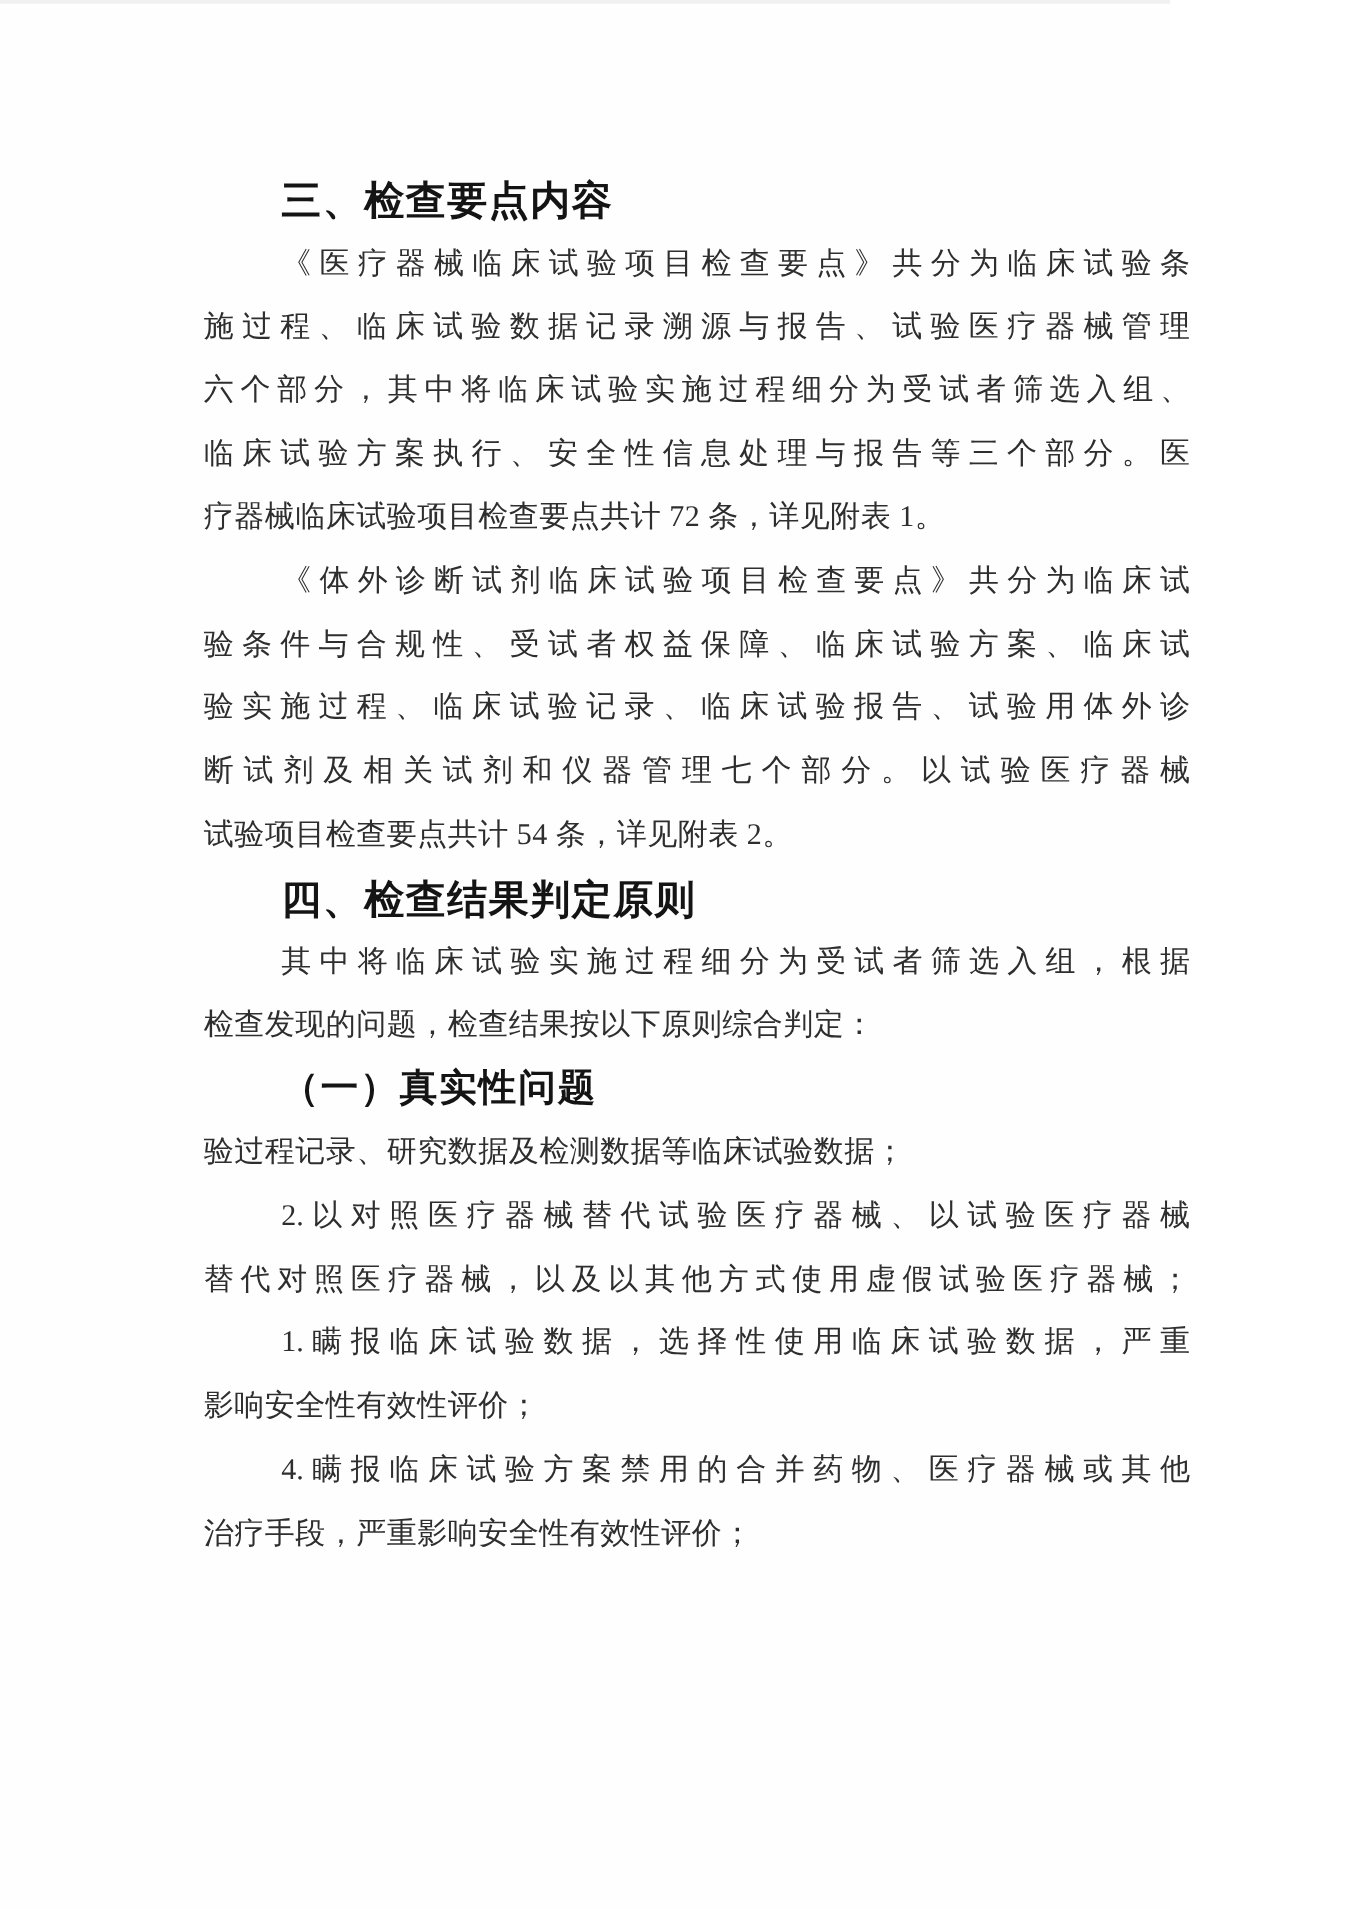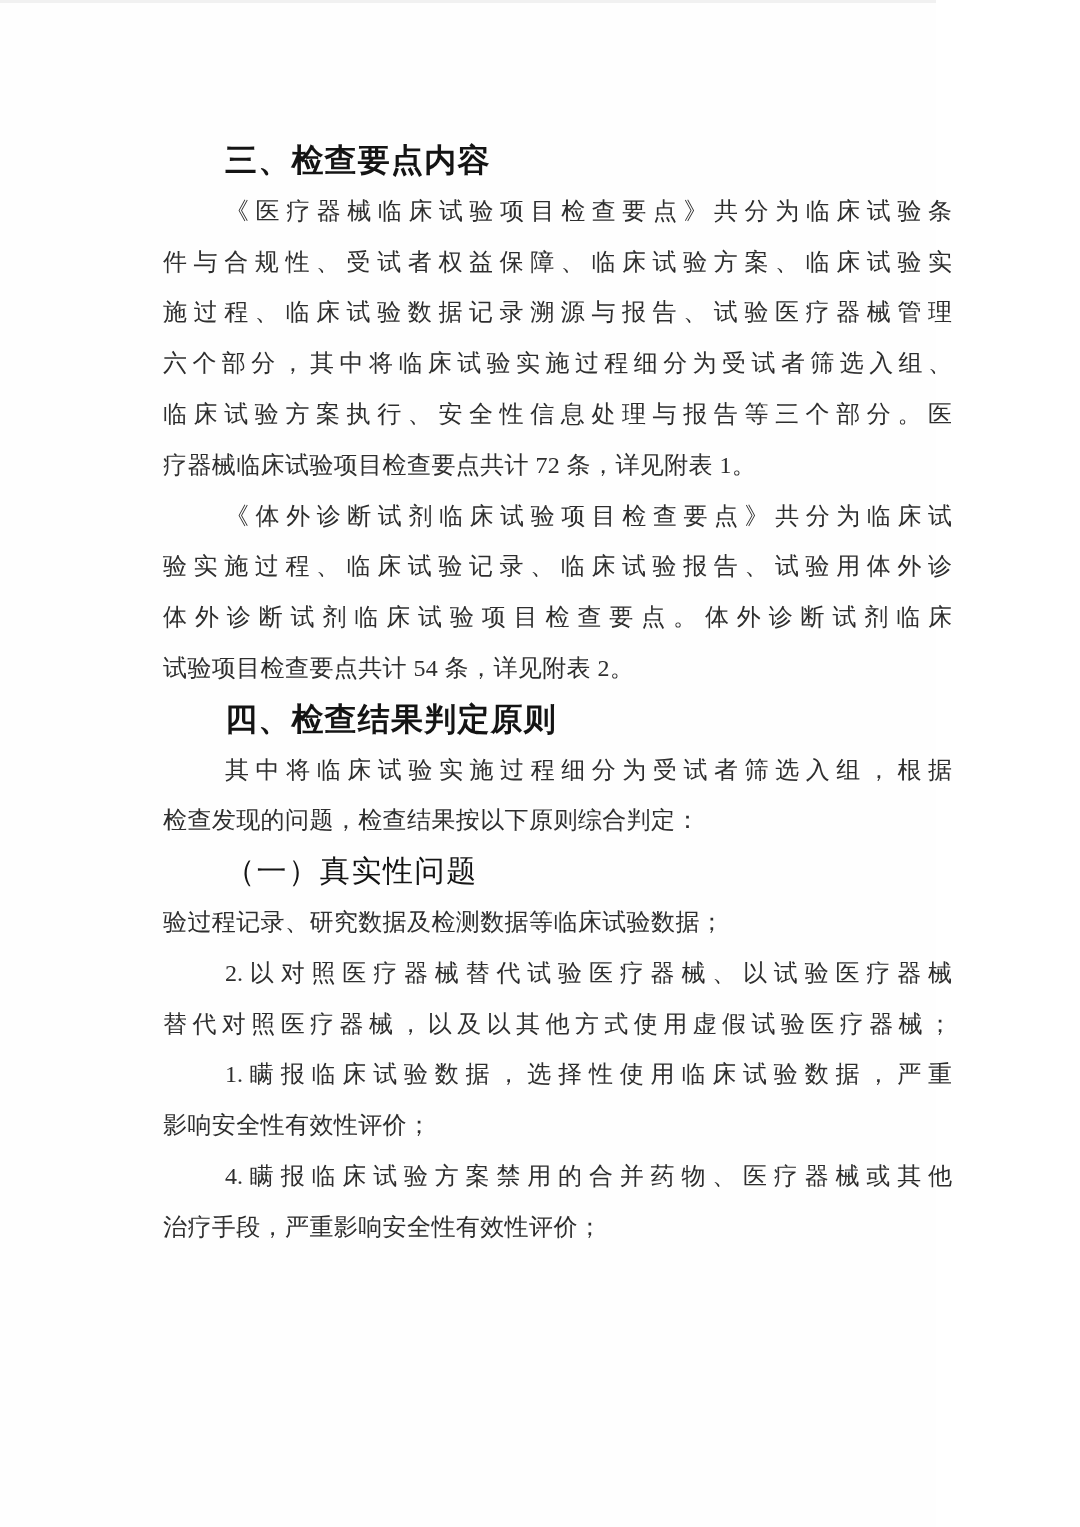--- a/index.html
+++ b/index.html
@@ -52,42 +52,42 @@
     text-indent: 62px;
   }
   .line.heading {
     font-family: "Liberation Sans", "DejaVu Sans", sans-serif;
     font-weight: 700;
     font-size: 32px;
     letter-spacing: 1.2px;
     color: var(--heading-color, #141414);
   }
   .line.subheading {
-    font-weight: 400;
+    font-weight: 700;
     font-size: 30px;
     letter-spacing: 1.6px;
     color: var(--heading-color, #1d1d1d);
   }
 </style>
 </head>
 <body>
 
 <div class="page" style="--page-bg: #fefefe; --body-color: #2e2e2e; --heading-color: #141414;">
   <div class="scan-edge"></div>
   <div class="content">
       <div class="line indent heading">三、检查要点内容</div>
       <div class="line indent j">《医疗器械临床试验项目检查要点》共分为临床试验条</div>
-      <div class="line j">件与合规性、受试者权益保障、临床试验方案、临床试验实</div>
       <div class="line j">施过程、临床试验数据记录溯源与报告、试验医疗器械管理</div>
       <div class="line j">六个部分，其中将临床试验实施过程细分为受试者筛选入组、</div>
       <div class="line j">临床试验方案执行、安全性信息处理与报告等三个部分。医</div>
       <div class="line">疗器械临床试验项目检查要点共计 72 条，详见附表 1。</div>
       <div class="line indent j">《体外诊断试剂临床试验项目检查要点》共分为临床试</div>
+      <div class="line j">验条件与合规性、受试者权益保障、临床试验方案、临床试</div>
       <div class="line j">验实施过程、临床试验记录、临床试验报告、试验用体外诊</div>
-      <div class="line j">体外诊断试剂临床试验项目检查要点。体外诊断试剂临床</div>
+      <div class="line j">断试剂及相关试剂和仪器管理七个部分。以试验医疗器械</div>
       <div class="line">试验项目检查要点共计 54 条，详见附表 2。</div>
       <div class="line indent heading">四、检查结果判定原则</div>
       <div class="line indent j">其中将临床试验实施过程细分为受试者筛选入组，根据</div>
       <div class="line">检查发现的问题，检查结果按以下原则综合判定：</div>
       <div class="line indent subheading">（一）真实性问题</div>
       <div class="line">验过程记录、研究数据及检测数据等临床试验数据；</div>
       <div class="line indent j">2.以对照医疗器械替代试验医疗器械、以试验医疗器械</div>
       <div class="line j">替代对照医疗器械，以及以其他方式使用虚假试验医疗器械；</div>
       <div class="line indent j">1.瞒报临床试验数据，选择性使用临床试验数据，严重</div>
       <div class="line">影响安全性有效性评价；</div>

